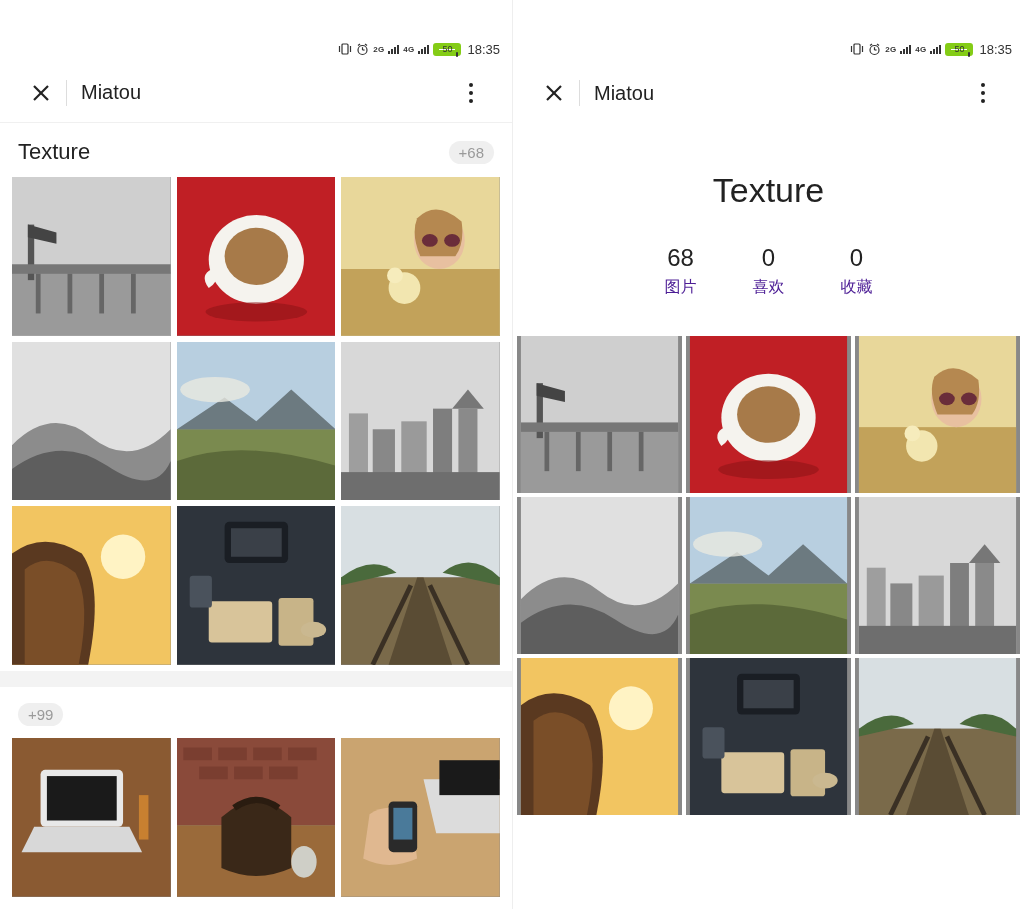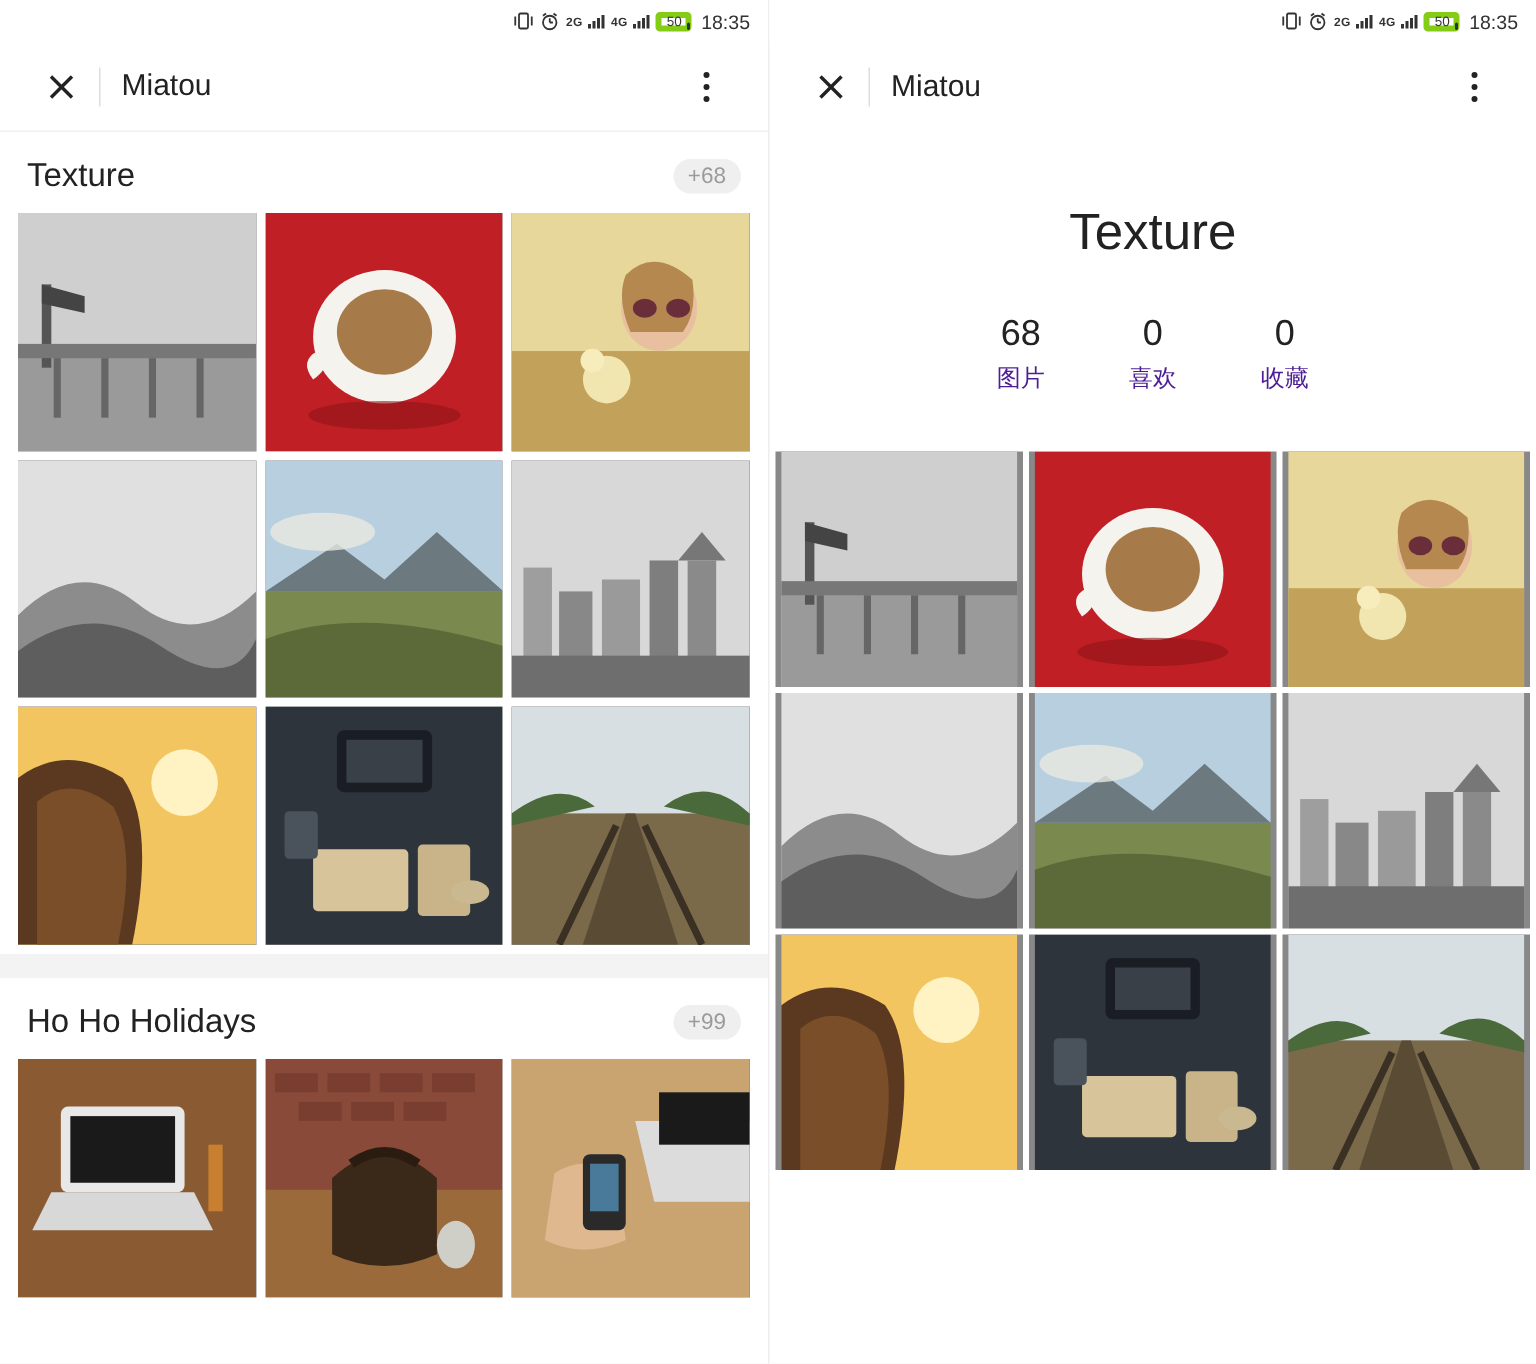--- a/index.html
+++ b/index.html
@@ -25,29 +25,30 @@
   .status-bar {
     height: 28px;
     display: flex;
     justify-content: flex-end;
     align-items: center;
     padding: 0 12px;
     gap: 6px;
     font-size: 12px;
     color: #333;
     background: #fff;
+    margin-top: 35px;
   }
   .status-icons { display: flex; align-items: center; gap: 4px; }
   .sig-label { font-size: 8px; font-weight: 700; letter-spacing: 0.2px; }
   .bars { display: inline-flex; align-items: flex-end; gap: 1px; height: 10px; }
   .bars span { width: 2px; background: #333; display: block; }
   .bars .b1 { height: 3px; } .bars .b2 { height: 5px; } .bars .b3 { height: 7px; } .bars .b4 { height: 9px; }
   .battery {
     display: inline-flex; align-items: center;
-    border: 4px solid #84cc16; border-radius: 3px;
+    border: 6px solid #84cc16; border-radius: 3px;
     padding: 0 3px; font-size: 9px; line-height: 11px; height: 13px;
     position: relative;
   }
   .battery::after {
     content: ""; position: absolute; right: -3px; top: 3px;
     width: 2px; height: 5px; background: #333; border-radius: 1px;
   }
   .vibrate-icon svg, .alarm-icon svg { display: block; }
 
   
@@ -358,21 +359,20 @@
       <div class="thumb">
           <svg viewBox="0 0 100 100">
             <use href="#th-rails"></use>
           </svg>
         </div>
     </div>
 
     <div class="section-gap"></div>
 
     <div class="section-head">
-      <span class="section-title">Ho Ho Holidays</span>
       <span class="count-badge">+99</span>
     </div>
 
     <div class="grid3">
       <div class="thumb">
           <svg viewBox="0 0 100 100">
             <use href="#th-laptop"></use>
           </svg>
         </div>
       <div class="thumb">

